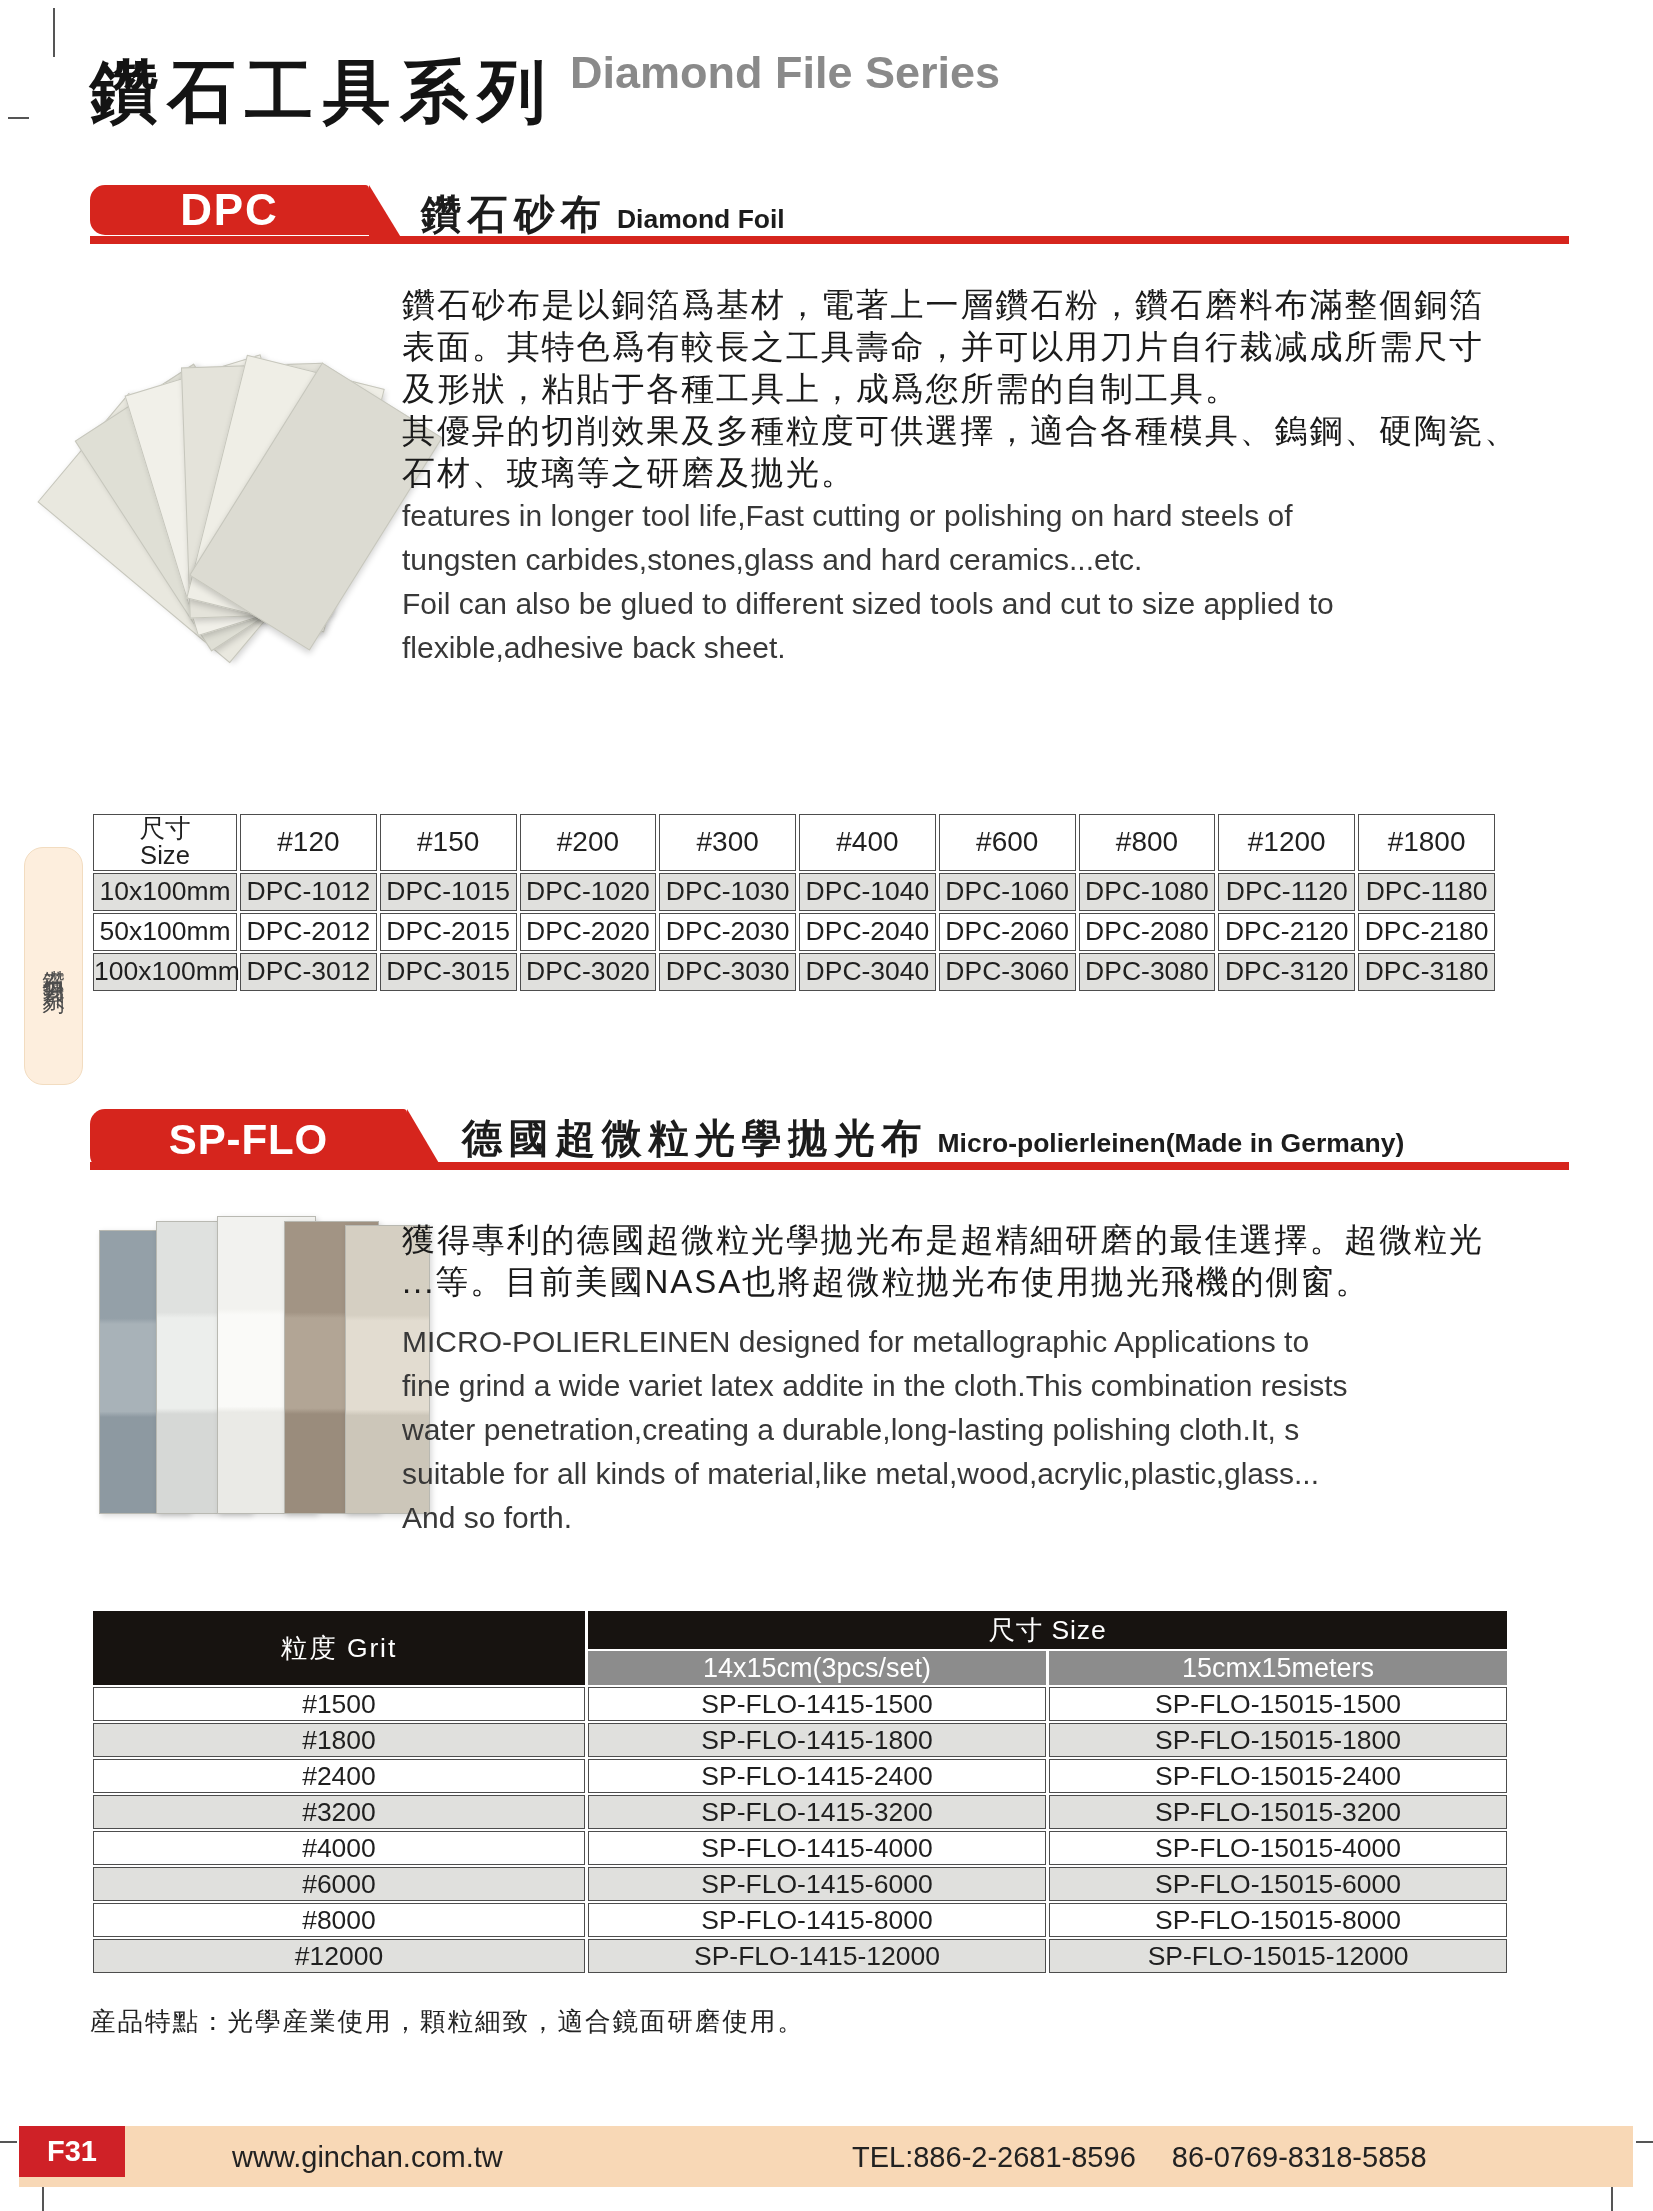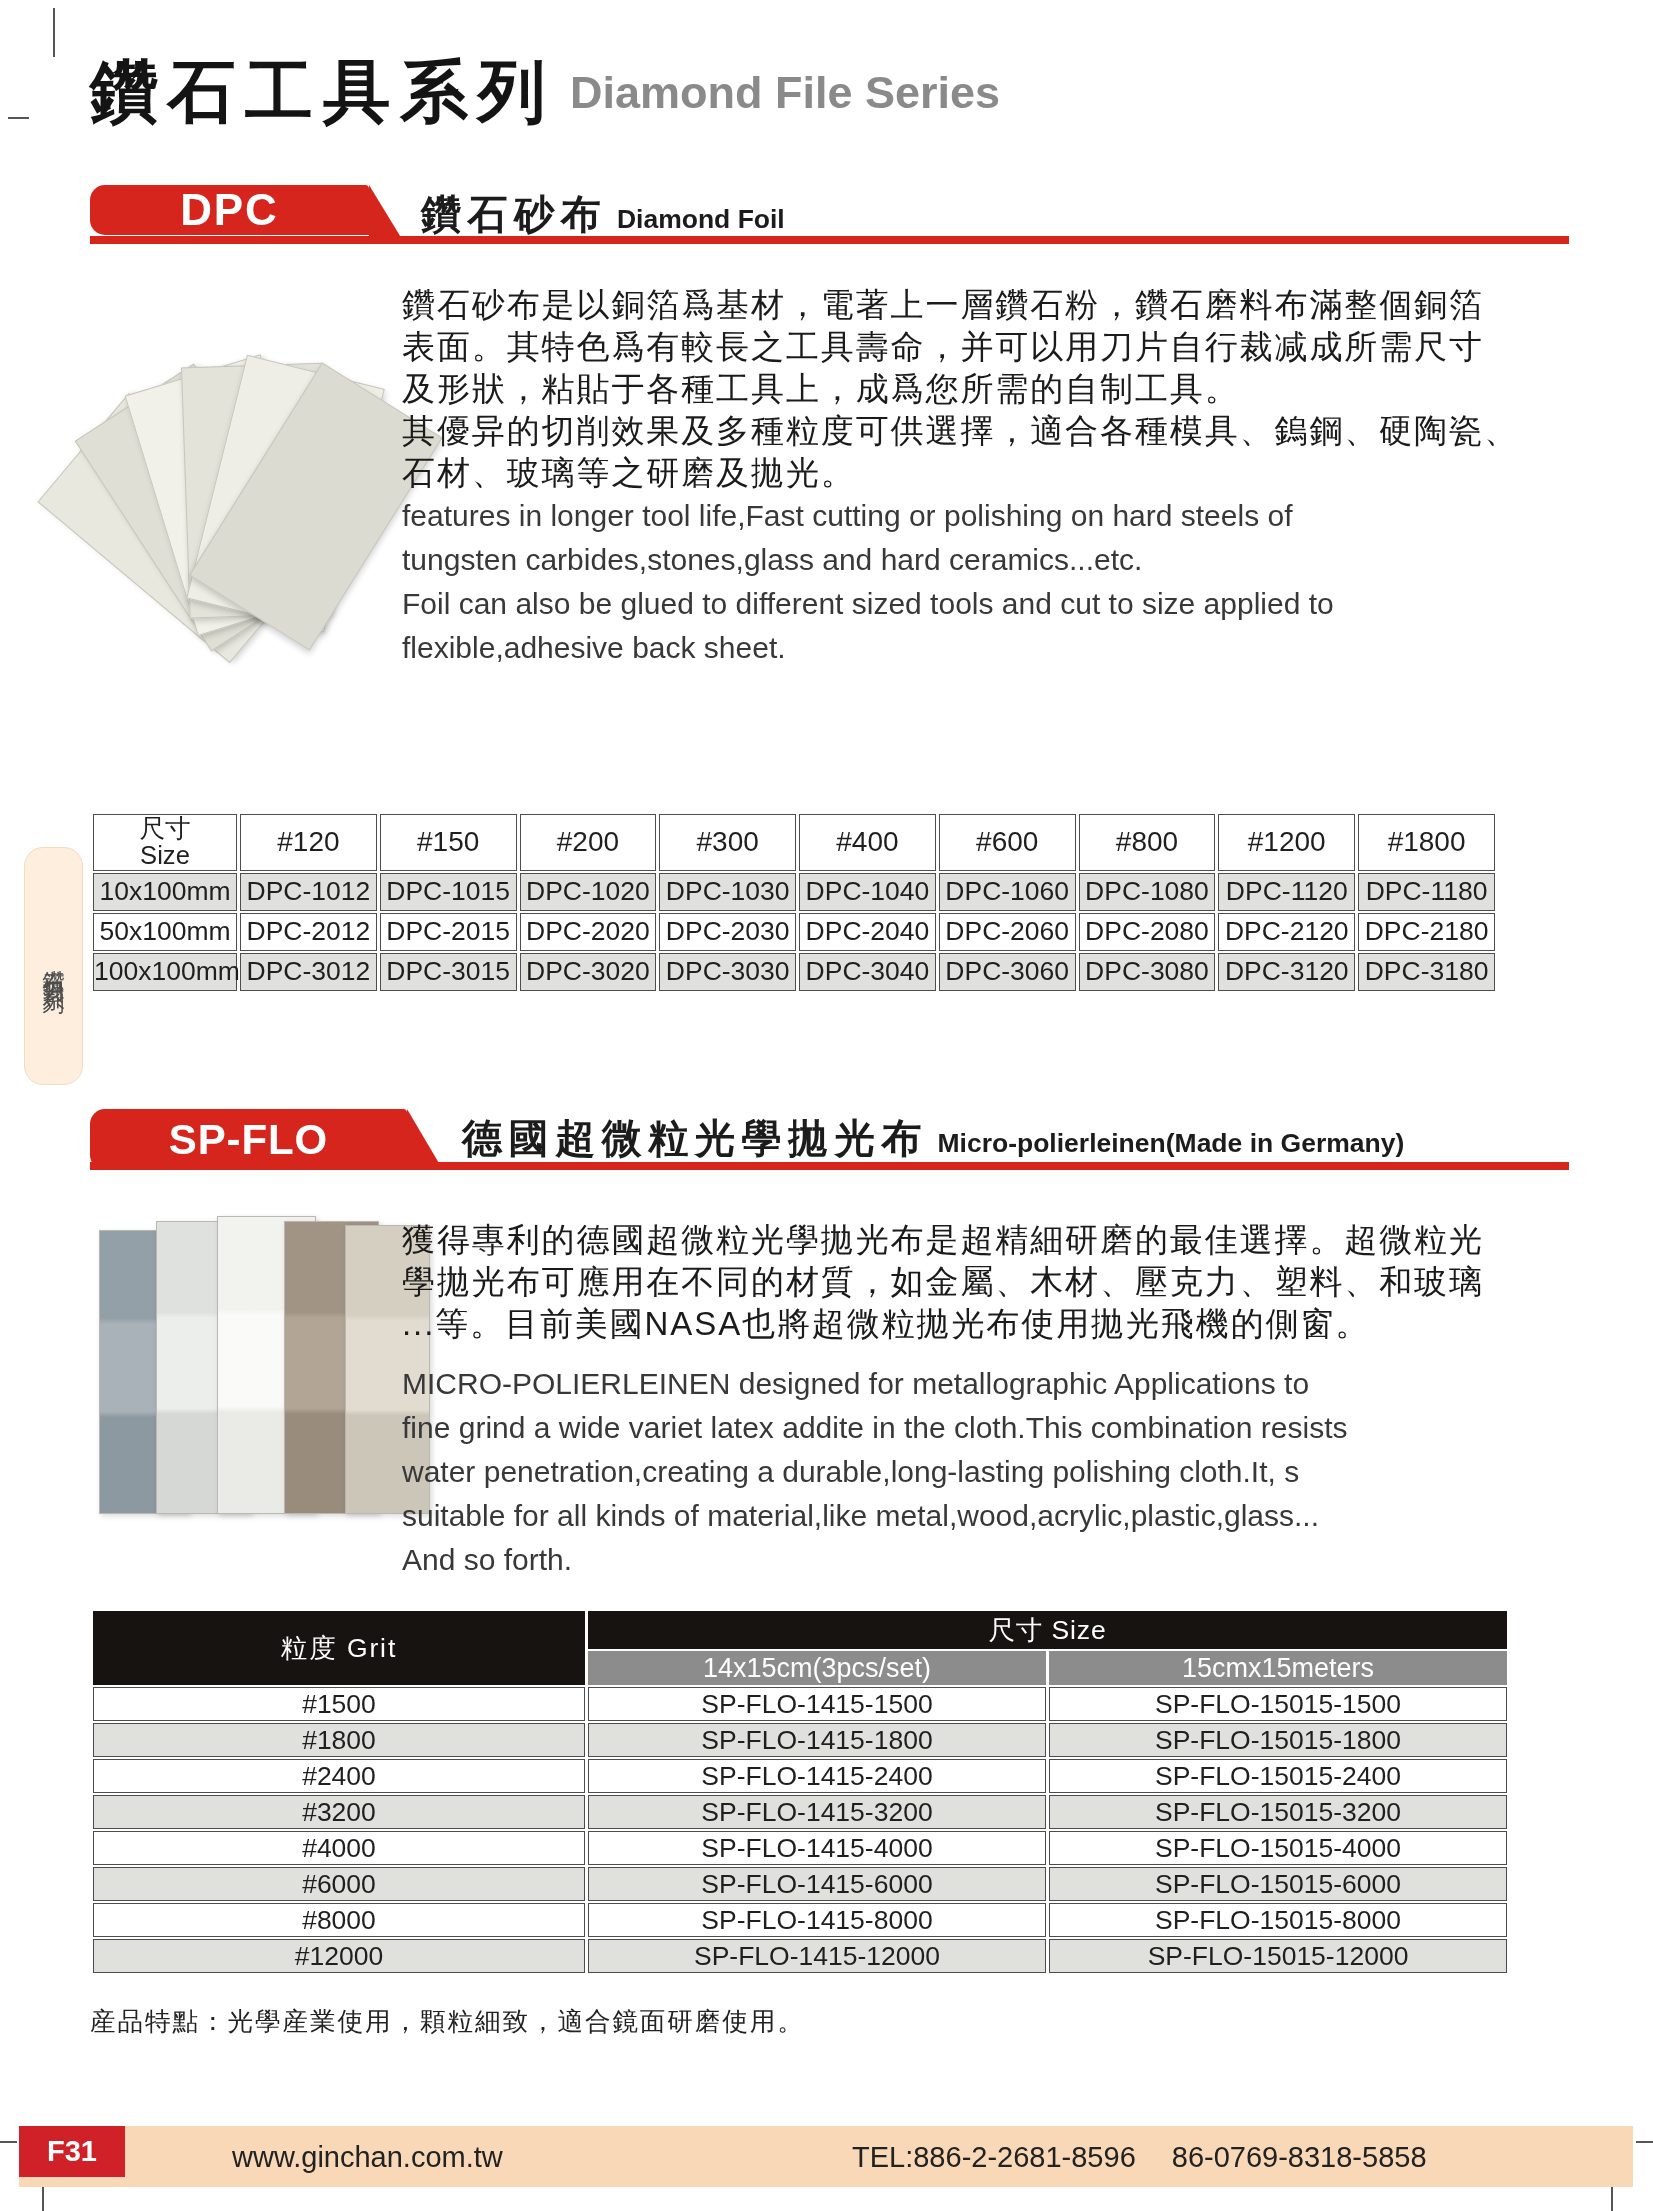--- a/index.html
+++ b/index.html
@@ -16,21 +16,21 @@
   html,body{background:#fff;}
   body{
     width:1653px;height:2212px;position:relative;overflow:hidden;
     font-family:"Liberation Sans",sans-serif;color:#1b1b1b;
   }
 
   
   .mark{position:absolute;background:#555;}
 
   
-  .title-row{position:absolute;left:90px;top:47px;display:flex;align-items:center;white-space:nowrap;}
+  .title-row{position:absolute;left:90px;top:47px;display:flex;align-items:flex-start;white-space:nowrap;}
   .title-zh{font-size:68px;font-weight:bold;letter-spacing:9.5px;color:#141414;}
   .title-en{font-size:45px;font-weight:bold;color:var(--title_gray);margin-left:15px;}
 
   
   .rule{position:absolute;left:90px;width:1479px;height:7.6px;background:var(--accent);}
   .badge{position:absolute;background:var(--accent);border-radius:15px 3.8px 0 15px;
          display:flex;align-items:center;justify-content:center;color:#fff;font-weight:bold;}
   .badge::after{content:"";position:absolute;left:100%;top:0;width:0;height:0;
                 border-right:36px solid transparent;}
   .badge-dpc{left:90px;top:185px;width:279px;height:50px;font-size:44px;letter-spacing:1.9px;}
@@ -236,21 +236,20 @@
 <div class="cloths">
   <div class="strip"></div>
   <div class="strip"></div>
   <div class="strip"></div>
   <div class="strip"></div>
   <div class="strip"></div>
 </div>
 
 <div class="text-block spflo-text">
   <div class="zh-line">獲得專利的德國超微粒光學拋光布是超精細研磨的最佳選擇。超微粒光</div>
-  <div class="zh-line">學拋光布可應用在不同的材質，如金屬、木材、壓克力、塑料、和玻璃</div>
   <div class="zh-line">...等。目前美國NASA也將超微粒拋光布使用拋光飛機的側窗。</div>
   <div class="en-line en-first">MICRO-POLIERLEINEN designed for metallographic Applications to</div>
   <div class="en-line">fine grind a wide variet latex addite in the cloth.This combination resists</div>
   <div class="en-line">water penetration,creating a durable,long-lasting polishing cloth.It, s</div>
   <div class="en-line">suitable for all kinds of material,like metal,wood,acrylic,plastic,glass...</div>
   <div class="en-line">And so forth.</div>
 </div>
 
 <table class="t t2">
   <colgroup>

